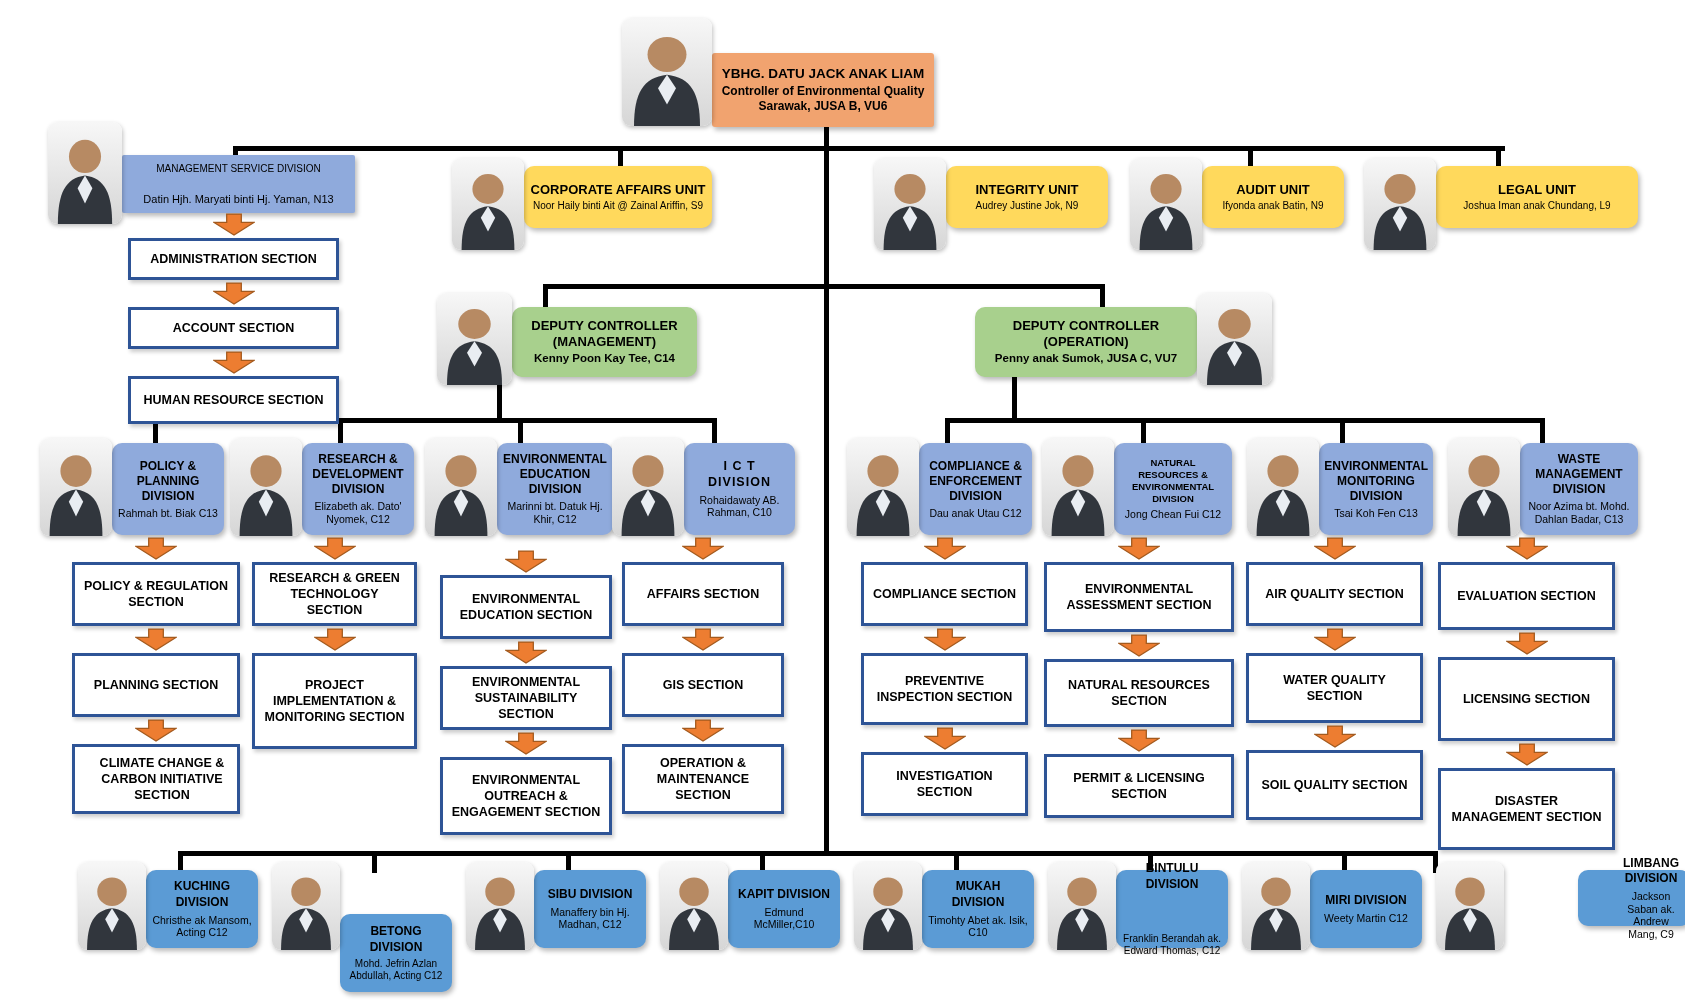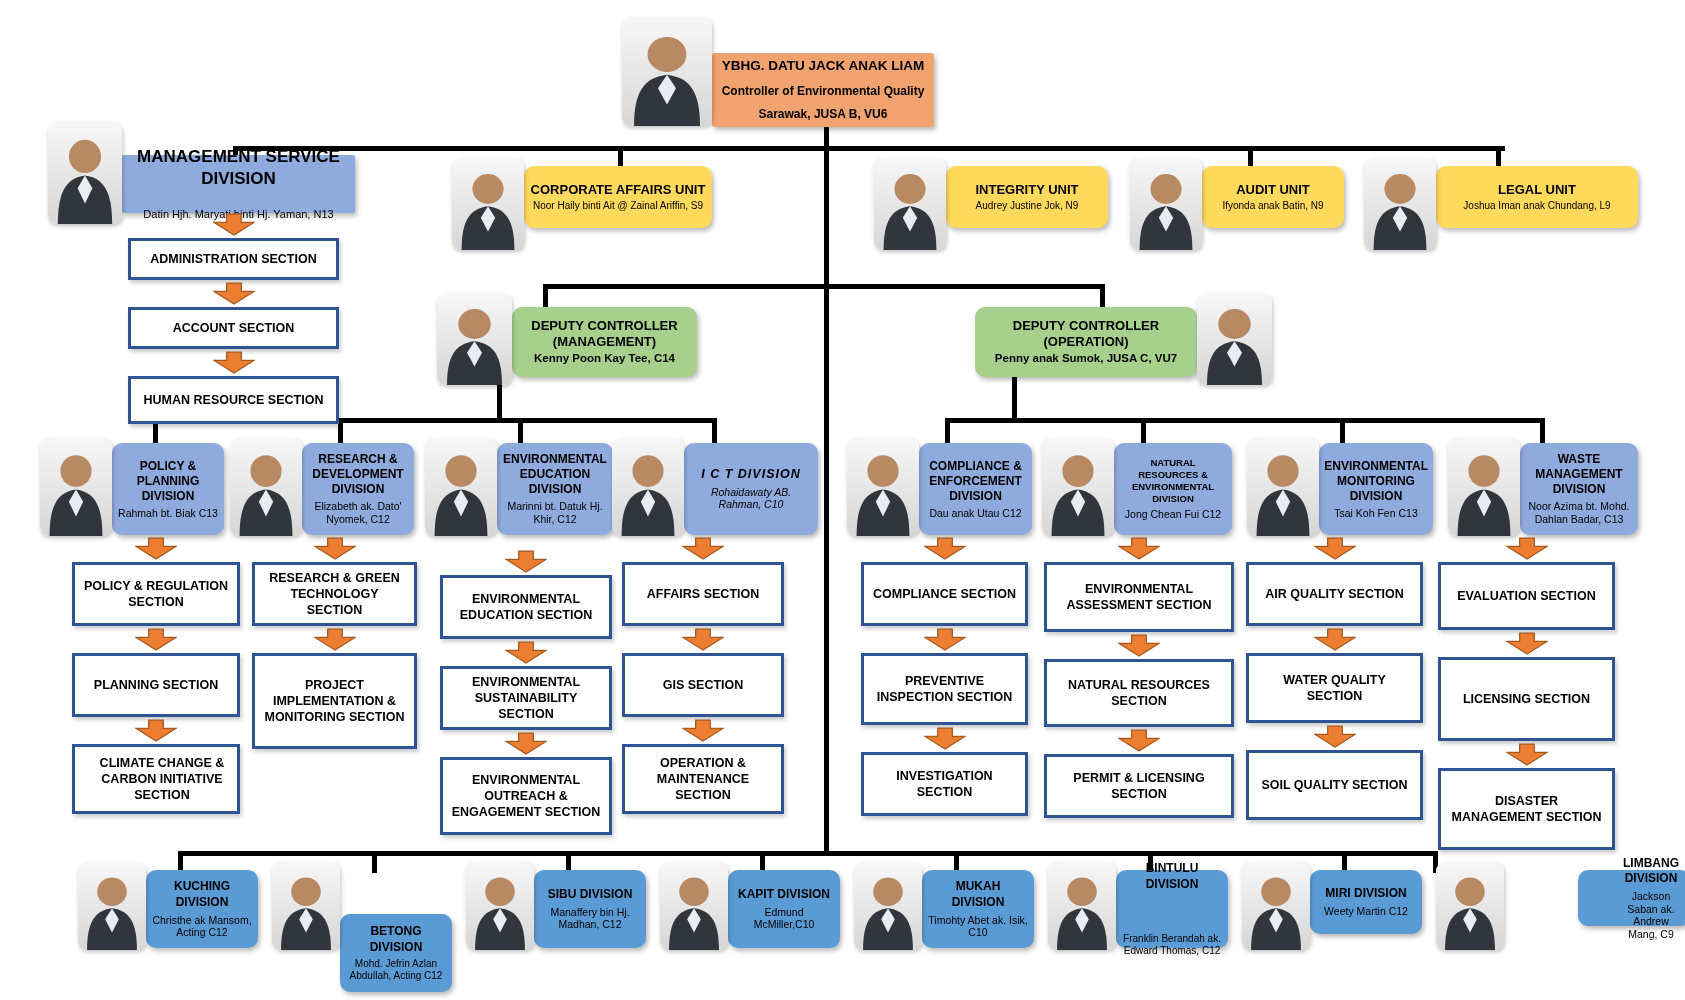--- a/index.html
+++ b/index.html
@@ -11,38 +11,38 @@
   .ph svg{width:100%;height:100%;display:block;}
   .bx{position:absolute;z-index:2;display:flex;flex-direction:column;justify-content:center;
       align-items:center;text-align:center;box-sizing:border-box;padding:4px 6px;
       box-shadow:2px 3px 5px rgba(0,0,0,.28);}
   .round{border-radius:10px;}
   .orange{background:#F1A36F;}
   .yellow{background:#FFD95C;}
   .green{background:#A8D08D;}
   .blue{background:#8FAADC;}
   .dblue{background:#5B9BD5;}
-  .t1{font-weight:bold;font-size:17px;line-height:1.3;}
+  .t1{font-weight:normal;font-size:10px;line-height:1.3;}
   .t2{font-weight:bold;font-size:12px;line-height:1.3;}
   .n1{font-size:11px;line-height:1.25;margin-top:18px;}
   .n0{font-size:10px;line-height:1.2;margin-top:2px;white-space:nowrap;}
   .gt{font-weight:bold;font-size:13px;line-height:1.25;}
   .gn{font-weight:bold;font-size:11.5px;line-height:1.2;margin-top:2px;}
   .dt{font-weight:bold;font-size:12px;line-height:1.25;}
   .dn{font-size:10.5px;line-height:1.2;margin-top:3px;}
   .stack{position:absolute;z-index:2;display:flex;flex-direction:column;align-items:center;}
   .sec{width:100%;min-height:64px;border:3px solid #2E5496;background:#fff;display:flex;
        align-items:center;justify-content:center;text-align:center;font-weight:bold;
        font-size:12.5px;line-height:1.3;padding:4px 7px;box-sizing:border-box;
        box-shadow:2px 3px 4px rgba(0,0,0,.2);}
   .arw{flex:0 0 auto;width:42px;height:23px;margin:2px 0;}
   .smalltitle .dt{font-size:9.5px;}
   .ict .dt{font-size:12.5px;letter-spacing:1px;}
   .ctl1{font-weight:bold;font-size:13.5px;line-height:1.35;}
-  .ctl2{font-weight:bold;font-size:12px;line-height:1.3;margin-top:8px;}
+  .ctl2{font-weight:bold;font-size:12px;line-height:1.3;}
 </style>
 </head>
 <body>
 
 <div id="canvas">
 
   <div class="line" style="left:824px;top:119px;width:5px;height:736px;"></div>
   <div class="line" style="left:233px;top:146px;width:1272px;height:5px;"></div>
   <div class="line" style="left:233px;top:146px;width:5px;height:14px;"></div>
   <div class="line" style="left:618px;top:146px;width:5px;height:24px;"></div>
@@ -226,21 +226,21 @@
     <div class="dn">Marinni bt. Datuk Hj. Khir, C12</div>
   </div>
 
   <div class="ph avatar" style="left:612px;top:438px;width:72px;height:98px;">
   <svg viewBox="0 0 60 80" preserveAspectRatio="none">
     <circle cx="30" cy="27" r="13" fill="#b78a63"></circle>
     <path d="M30 42 C14 44 8 56 8 80 L52 80 C52 56 46 44 30 42 Z" fill="#31363d"></path>
     <path d="M30 42 L24 52 L30 64 L36 52 Z" fill="#e9edf2"></path>
   </svg>
 </div>
-  <div class="bx blue round ict" style="left:684px;top:443px;width:134px;height:92px;font-style:italic;">
+  <div class="bx blue round ict" style="left:684px;top:443px;width:111px;height:92px;">
     <div class="dt">I C T DIVISION</div>
     <div class="dn">Rohaidawaty AB. Rahman, C10</div>
   </div>
 
   <div class="ph avatar" style="left:847px;top:438px;width:72px;height:98px;">
   <svg viewBox="0 0 60 80" preserveAspectRatio="none">
     <circle cx="30" cy="27" r="13" fill="#b78a63"></circle>
     <path d="M30 42 C14 44 8 56 8 80 L52 80 C52 56 46 44 30 42 Z" fill="#31363d"></path>
     <path d="M30 42 L24 52 L30 64 L36 52 Z" fill="#e9edf2"></path>
   </svg>
@@ -520,21 +520,21 @@
     <div class="dn" style="font-size:10px;margin-top:40px;">Franklin Berandah ak. Edward Thomas, C12</div>
   </div>
 
   <div class="ph avatar" style="left:1242px;top:862px;width:68px;height:88px;">
   <svg viewBox="0 0 60 80" preserveAspectRatio="none">
     <circle cx="30" cy="27" r="13" fill="#b78a63"></circle>
     <path d="M30 42 C14 44 8 56 8 80 L52 80 C52 56 46 44 30 42 Z" fill="#31363d"></path>
     <path d="M30 42 L24 52 L30 64 L36 52 Z" fill="#e9edf2"></path>
   </svg>
 </div>
-  <div class="bx dblue round" style="left:1310px;top:870px;width:112px;height:64px;">
+  <div class="bx dblue round" style="left:1310px;top:870px;width:112px;height:78px;">
     <div class="t2">MIRI DIVISION</div>
     <div class="dn">Weety Martin C12</div>
   </div>
 
   <div class="ph avatar" style="left:1436px;top:862px;width:68px;height:88px;">
   <svg viewBox="0 0 60 80" preserveAspectRatio="none">
     <circle cx="30" cy="27" r="13" fill="#b78a63"></circle>
     <path d="M30 42 C14 44 8 56 8 80 L52 80 C52 56 46 44 30 42 Z" fill="#31363d"></path>
     <path d="M30 42 L24 52 L30 64 L36 52 Z" fill="#e9edf2"></path>
   </svg>

